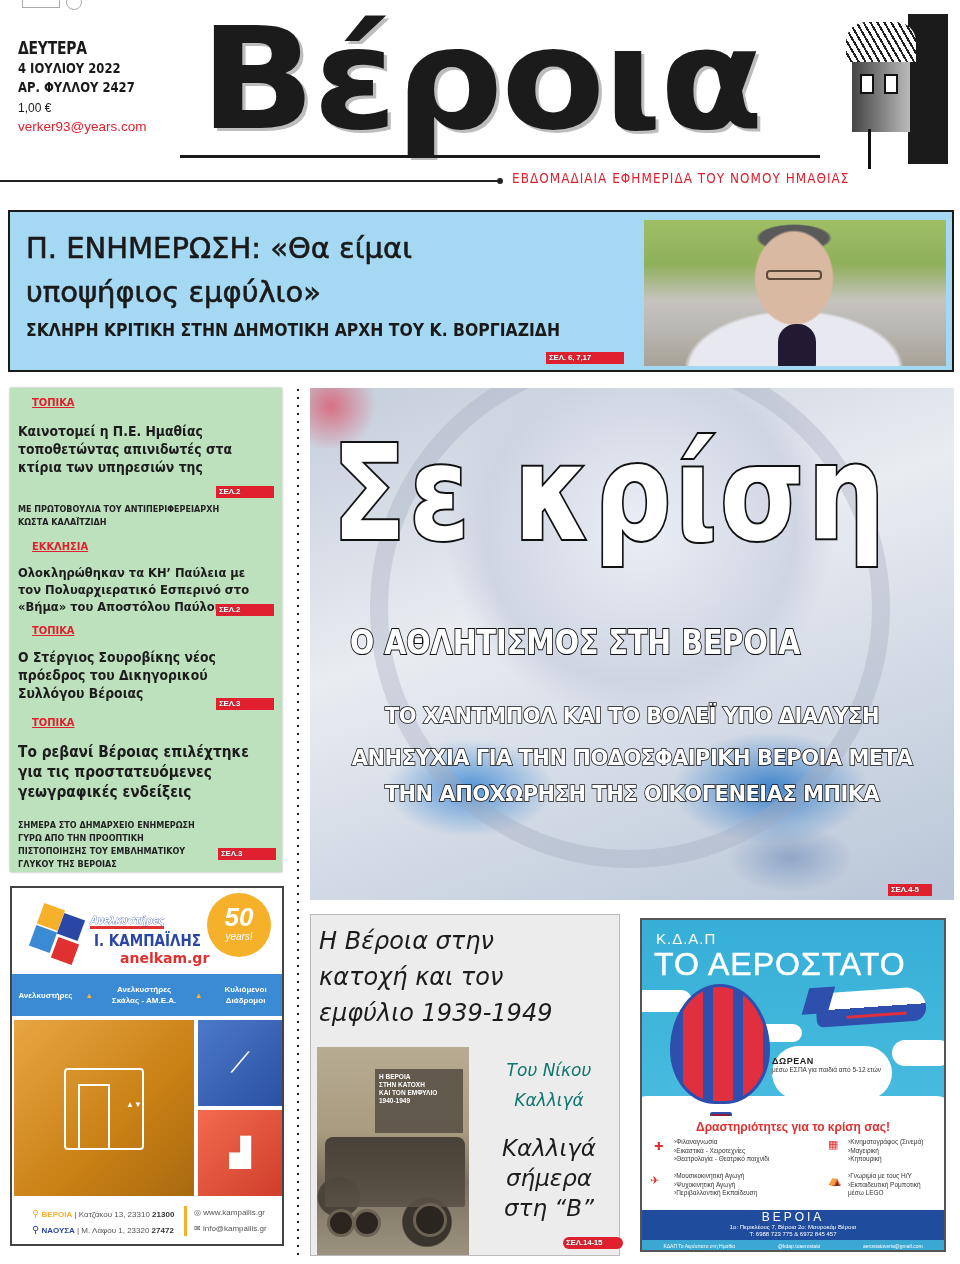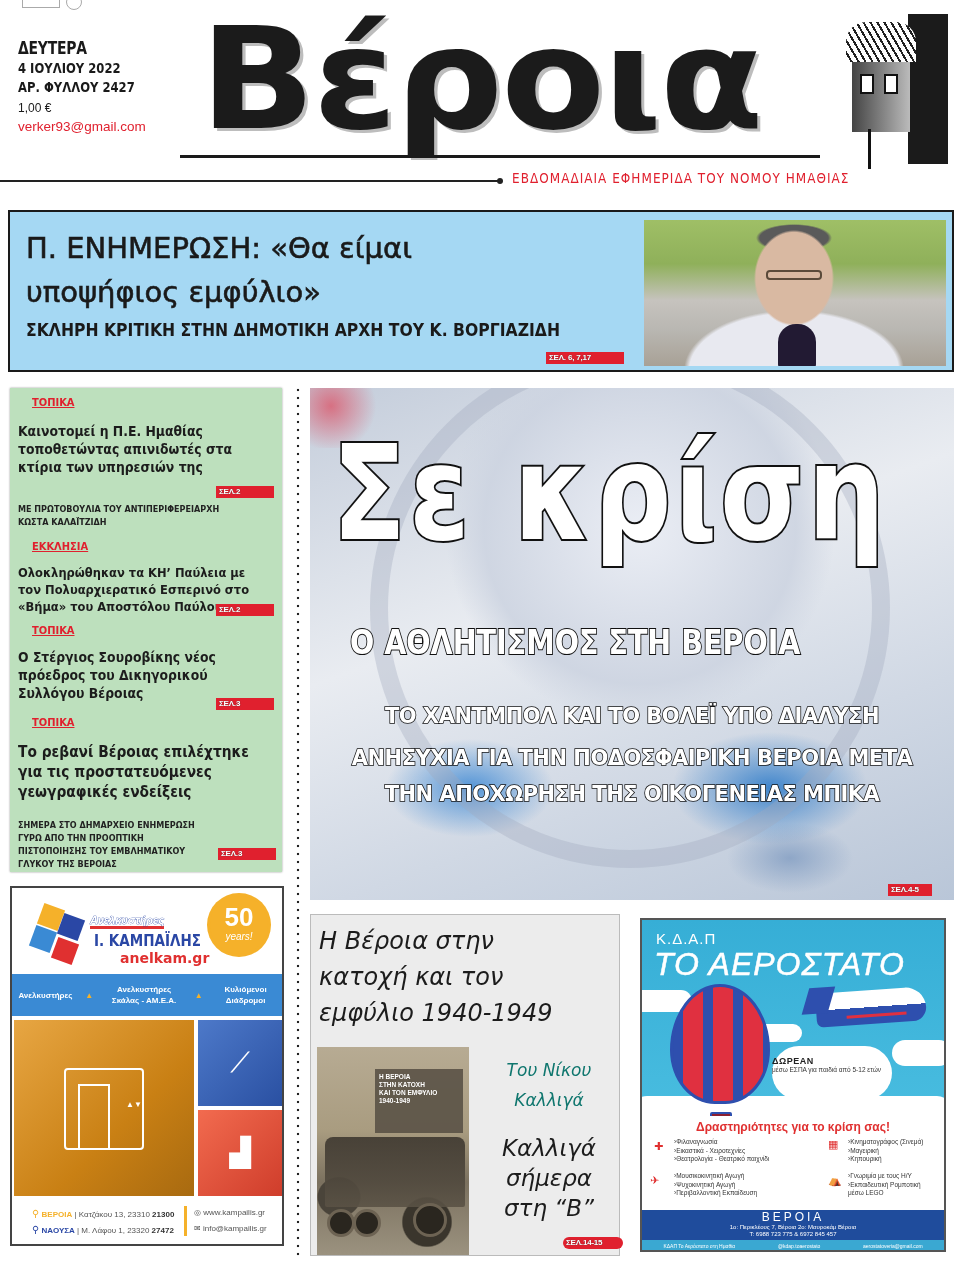--- a/index.html
+++ b/index.html
@@ -84,21 +84,21 @@
   .hero .page-tag { left: 578px; top: 496px; width: 44px; }
 
   
   .ad-kamp { position: absolute; left: 10px; top: 886px; width: 274px; height: 360px; border: 2px solid #444; background: #fff; overflow: hidden; }
   .kamp-cubes { position: absolute; left: 20px; top: 18px; width: 50px; height: 60px; }
   .kamp-cubes span { position:absolute; width:22px; height:22px; transform: rotate(20deg); }
   .kamp-brand1 { position: absolute; left: 78px; top: 26px; font-size: 11px; font-style: italic; font-weight: bold; color: #fff; -webkit-text-stroke: .6px #2a47a5; paint-order: stroke fill; border-bottom: 3px solid #e03030; }
   .kamp-brand2 { position: absolute; left: 82px; top: 44px; font-family: "DejaVu Sans", sans-serif; font-size: 15px; font-weight: bold; color: #2a47a5; transform: scaleX(.9); transform-origin: left; }
   .kamp-brand3 { position: absolute; left: 108px; top: 62px; font-family: "DejaVu Sans", sans-serif; font-size: 14px; font-weight: bold; color: #e03030; }
   .kamp-badge { position: absolute; left: 198px; top: 8px; width: 58px; height: 58px; border-radius: 50%; background: #f5b12a; text-align: center; color: #fff; box-shadow: 0 0 0 3px #f5b12a; }
-  .kamp-badge .n { display:block; font-size: 26px; font-weight: bold; line-height: 30px; margin-top: 6px; }
+  .kamp-badge .n { display:block; font-size: 26px; font-weight: bold; line-height: 30px; margin-top: 6px; font-style: italic; }
   .kamp-badge .y { display:block; font-size: 10px; font-style: italic; line-height: 10px; }
   .kamp-strip { position: absolute; left: 0; top: 86px; width: 270px; height: 42px; background: #3a8ad4; display: flex; align-items: center; justify-content: space-around; }
   .kamp-strip .it { color: #fff; font-size: 8px; font-weight: bold; text-align: center; line-height: 11px; }
   .kamp-strip .sep { color: #f5b12a; font-size: 8px; }
   .kamp-photo1 { position: absolute; left: 2px; top: 132px; width: 180px; height: 176px; background: linear-gradient(135deg,#e7a643,#c98014 60%,#a86a10); }
   .kamp-photo2 { position: absolute; left: 186px; top: 132px; width: 84px; height: 86px; background: linear-gradient(135deg,#4d79c9,#2a50a2); }
   .kamp-photo3 { position: absolute; left: 186px; top: 222px; width: 84px; height: 86px; background: linear-gradient(135deg,#f26b4f,#cf3d2b); }
   .lift-icon { position:absolute; left:50px; top:48px; width:80px; height:82px; border:2px solid #fff; border-radius:4px; }
   .lift-icon::before { content:""; position:absolute; left:12px; top:14px; width:28px; height:64px; border:2px solid #fff; border-bottom:none; }
   .lift-icon::after { content:"▲▼"; position:absolute; right:6px; top:30px; width:10px; font-size:8px; color:#fff; line-height:10px; }
@@ -125,21 +125,21 @@
   .book .cover .truck { position:absolute; left:8px; top:90px; width:140px; height:70px; background: linear-gradient(180deg,#3e3830,#5a5245); border-radius: 8px 8px 2px 2px; opacity:.9; }
   .book .cover .wheel { position:absolute; bottom:18px; width:28px; height:28px; border-radius:50%; background:#2a261f; border:3px solid #6d6353; }
   .book .author { position: absolute; left: 170px; top: 140px; width: 136px; text-align: center; font-family: "DejaVu Sans", sans-serif; font-style: italic; font-size: 17px; line-height: 30px; color: #0f766e; }
   .book .cta { position: absolute; left: 166px; top: 218px; width: 144px; text-align: center; font-family: "DejaVu Sans", sans-serif; font-style: italic; font-size: 23px; line-height: 30px; color: #1c1c1c; }
   .book .page-tag { left: 252px; top: 322px; width: 60px; border-radius: 6px; }
 
   
   .ad-aero { position: absolute; left: 640px; top: 918px; width: 306px; height: 334px; border: 2px solid #555; overflow: hidden; background: #3cb4d8; }
   .aero-sky { position:absolute; left:0; top:0; width:302px; height:200px; background: linear-gradient(180deg,#36aed6,#49bde0); }
   .aero-k { position: absolute; left: 14px; top: 10px; color: #fff; font-size: 15px; letter-spacing: 1px; }
-  .aero-title { position: absolute; left: 12px; top: 26px; color: #fff; font-size: 32px; font-weight: normal; letter-spacing: 1px; font-style: italic; -webkit-text-stroke: .5px #fff; }
+  .aero-title { position: absolute; left: 12px; top: 26px; color: #fff; font-size: 32px; font-weight: normal; letter-spacing: 1px; -webkit-text-stroke: .5px #fff; }
   .cloud { position: absolute; background: #fff; border-radius: 40px; }
   .balloon { position: absolute; left: 28px; top: 64px; width: 100px; height: 120px; border-radius: 50% 50% 45% 45% / 55% 55% 45% 45%;
     background: repeating-linear-gradient(90deg, #2e4fae 0 10px, #e03040 10px 30px); border: 3px solid #2e4fae; }
   .basket { position: absolute; left: 68px; top: 192px; width: 22px; height: 16px; background: #8c2030; border: 2px solid #2e4fae; border-radius: 2px; }
   .plane { position: absolute; left: 174px; top: 70px; width: 110px; height: 34px; background: linear-gradient(180deg,#fff 0 50%, #2e4fae 50%); border-radius: 20px 30px 20px 10px; transform: rotate(-4deg); }
   .plane::before { content:""; position:absolute; left:-10px; top:-6px; width:26px; height:26px; background:#2e4fae; transform: skewX(-20deg); }
   .plane::after { content:""; position:absolute; left:30px; top:24px; width:60px; height:3px; background:#e03040; }
   .free-cloud { position: absolute; left: 130px; top: 126px; width: 120px; height: 54px; background: #fff; border-radius: 30px; }
   .free-cloud .h { font-size: 9px; font-weight: bold; color: #222; margin-top: 10px; letter-spacing: .5px; }
   .free-cloud .s { font-size: 6.5px; color: #333; line-height: 8px; }
@@ -160,21 +160,21 @@
   <div class="b1"></div>
     <div class="b2"></div>
     <div class="b3"></div>
 </div>
 
 <div class="meta">
   <div class="day">ΔΕΥΤΕΡΑ</div>
   <div class="line">4 ΙΟΥΛΙΟΥ 2022</div>
   <div class="line">ΑΡ. ΦΥΛΛΟΥ 2427</div>
   <div class="price">1,00 €</div>
-  <div class="email">verker93@gmail.com</div>
+  <div class="email">verker93@years.com</div>
 </div>
 
 <div class="masthead-title">
   <div class="word">Βέροια</div>
 </div>
 <div class="masthead-rule"></div>
 <div class="house">
   <div class="wall"></div>
     <div class="roof"></div>
     <div class="body"></div>
@@ -277,21 +277,21 @@
     <div class="vbar"></div>
     <div class="contact" style="top:10px"><span>◎ </span><span>www.kampailis.gr</span></div>
     <div class="contact" style="top:26px"><span>✉ </span><span>info@kampailis.gr</span></div>
   </div>
 </div>
 
 <div class="book">
   <div class="title">
     <span>Η Βέροια στην</span><br>
     <span>κατοχή και τον</span><br>
-    <span>εμφύλιο 1940-1949</span>
+    <span>εμφύλιο 1939-1949</span>
   </div>
   <div class="cover">
     <div class="panel">
       <span>Η ΒΕΡΟΙΑ</span><br>
       <span>ΣΤΗΝ ΚΑΤΟΧΗ</span><br>
       <span>ΚΑΙ ΤΟΝ ΕΜΦΥΛΙΟ</span><br>
       <span>1940-1949</span>
     </div>
     <div class="truck"></div>
     <div class="wheel" style="left:10px"></div>

